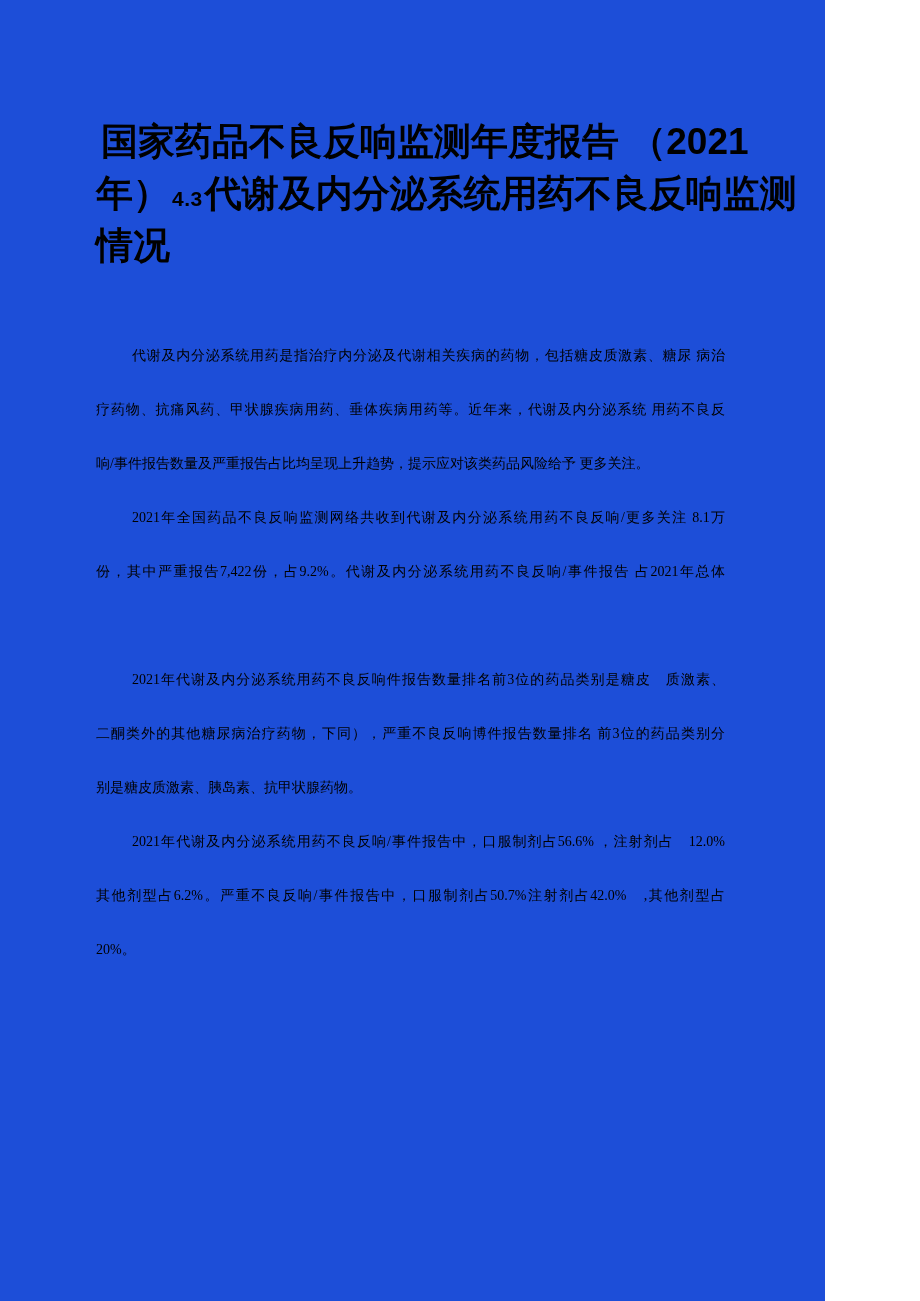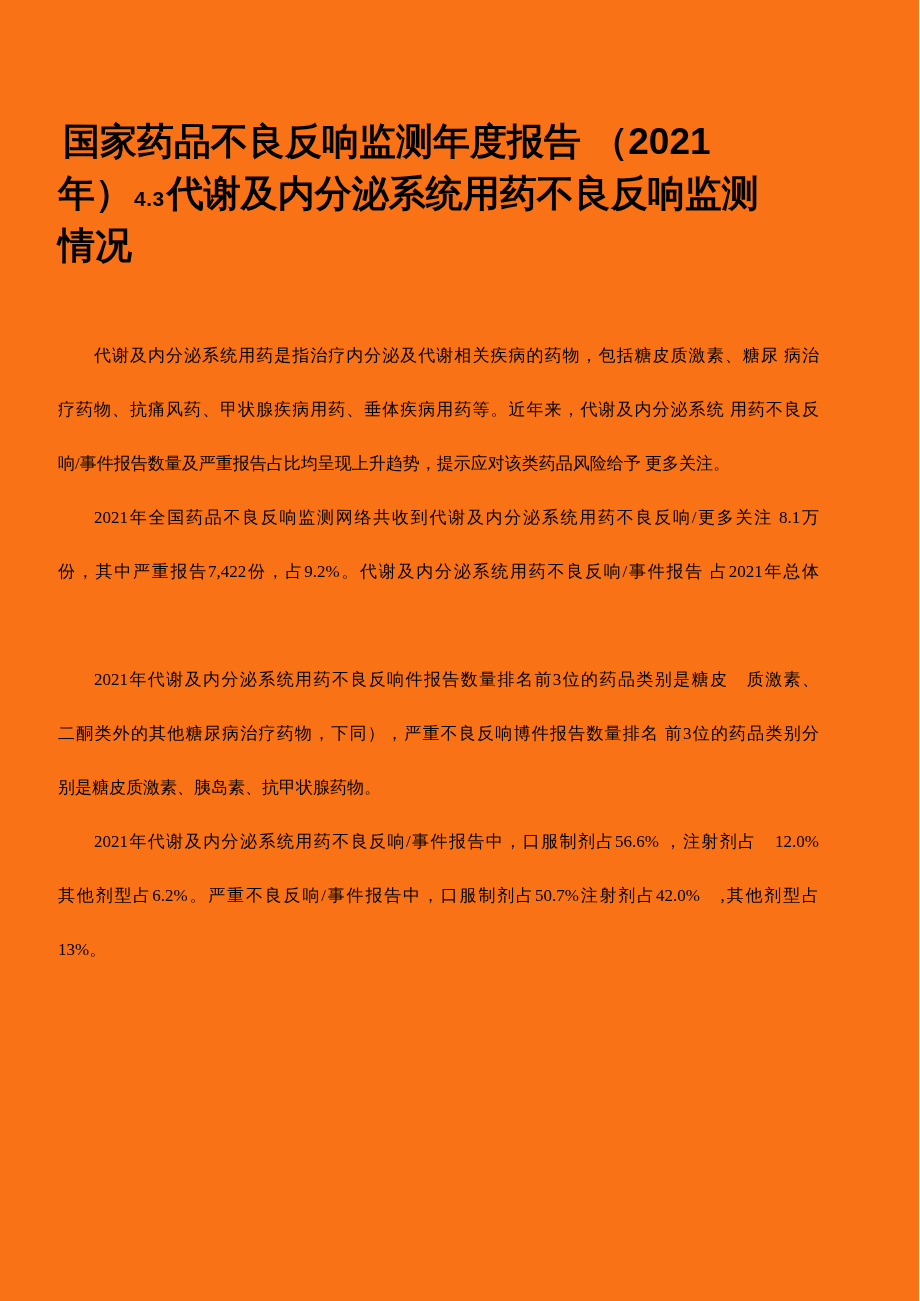--- a/index.html
+++ b/index.html
@@ -2,26 +2,26 @@
 <html lang="zh"><head>
 <meta charset="utf-8">
 <style>
   html, body {
     margin: 0;
     padding: 0;
     background: #ffffff;
   }
   .page {
     position: relative;
-    width: 919px;
+    width: 825px;
     height: 1301px;
-    background: #f97316;
+    background: #1d4ed8;
     color: #000000;
     box-sizing: border-box;
-    padding: 116px 100px 0 58px;
+    padding: 116px 100px 0 96px;
     overflow: hidden;
     font-family: "Liberation Serif", "DejaVu Serif", serif;
   }
   .title {
     margin: 0;
     font-family: "Liberation Sans", "DejaVu Sans", sans-serif;
     font-weight: 700;
     font-size: 37px;
     line-height: 52px;
     color: #000000;
@@ -30,21 +30,21 @@
   .t-line { height: 52px; }
   .t-line.t1 { text-indent: 5px; }
   .t-num {
     font-size: 21px;
     font-weight: 800;
     letter-spacing: 0.5px;
     padding: 0 2px;
   }
   .doc-body {
     margin-top: 57px;
-    font-size: 17px;
+    font-size: 14px;
     color: #000000;
   }
   .para { margin: 0; }
   .para.gap-before { margin-top: 54px; }
   .line {
     height: 54px;
     line-height: 54px;
     white-space: nowrap;
   }
   .line.jfy {
@@ -90,17 +90,17 @@
 
     <div class="para gap-before">
       <div class="line jfy indent">2021年代谢及内分泌系统用药不良反响件报告数量排名前3位的药品类别是糖皮　质激素、</div>
       <div class="line jfy">二酮类外的其他糖尿病治疗药物，下同），严重不良反响博件报告数量排名 前3位的药品类别分</div>
       <div class="line lastline">别是糖皮质激素、胰岛素、抗甲状腺药物。</div>
     </div>
 
     <div class="para">
       <div class="line jfy indent">2021年代谢及内分泌系统用药不良反响/事件报告中，口服制剂占56.6% ，注射剂占　12.0%</div>
       <div class="line jfy">其他剂型占6.2%。严重不良反响/事件报告中，口服制剂占50.7%注射剂占42.0%　,其他剂型占</div>
-      <div class="line lastline">13%。</div>
+      <div class="line lastline">20%。</div>
     </div>
 
   </div>
 </div>
 
 </body></html>

